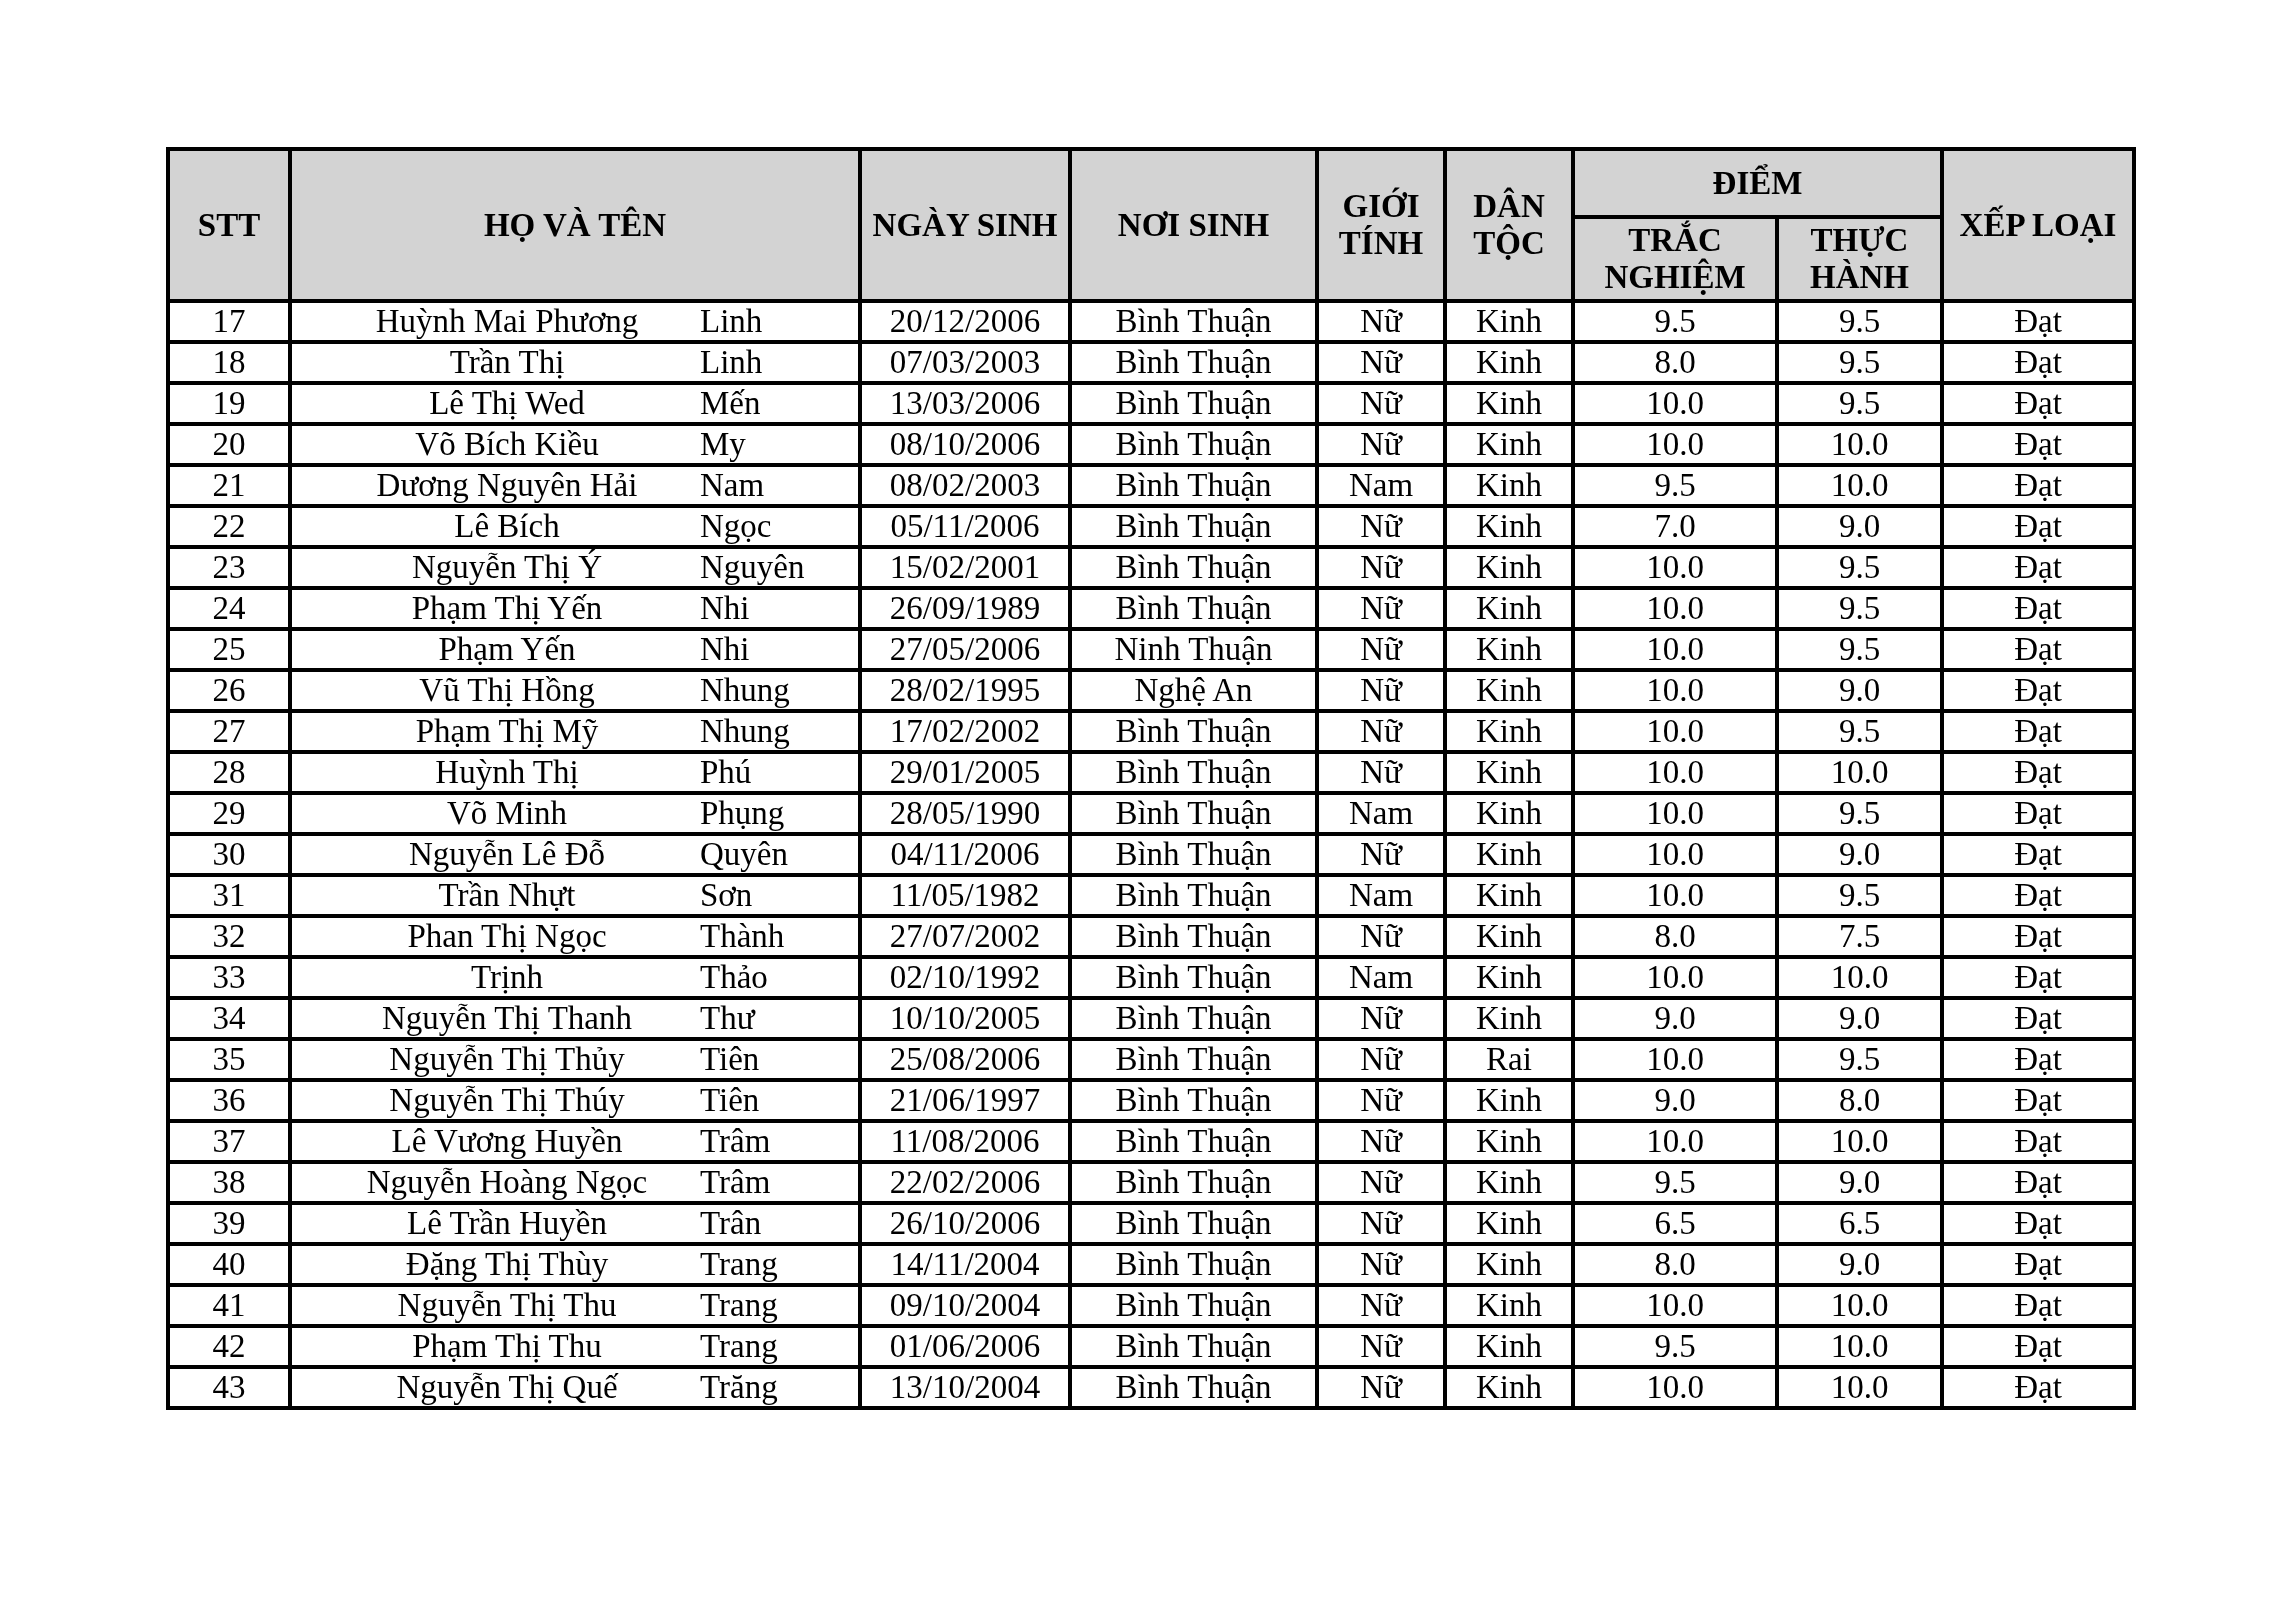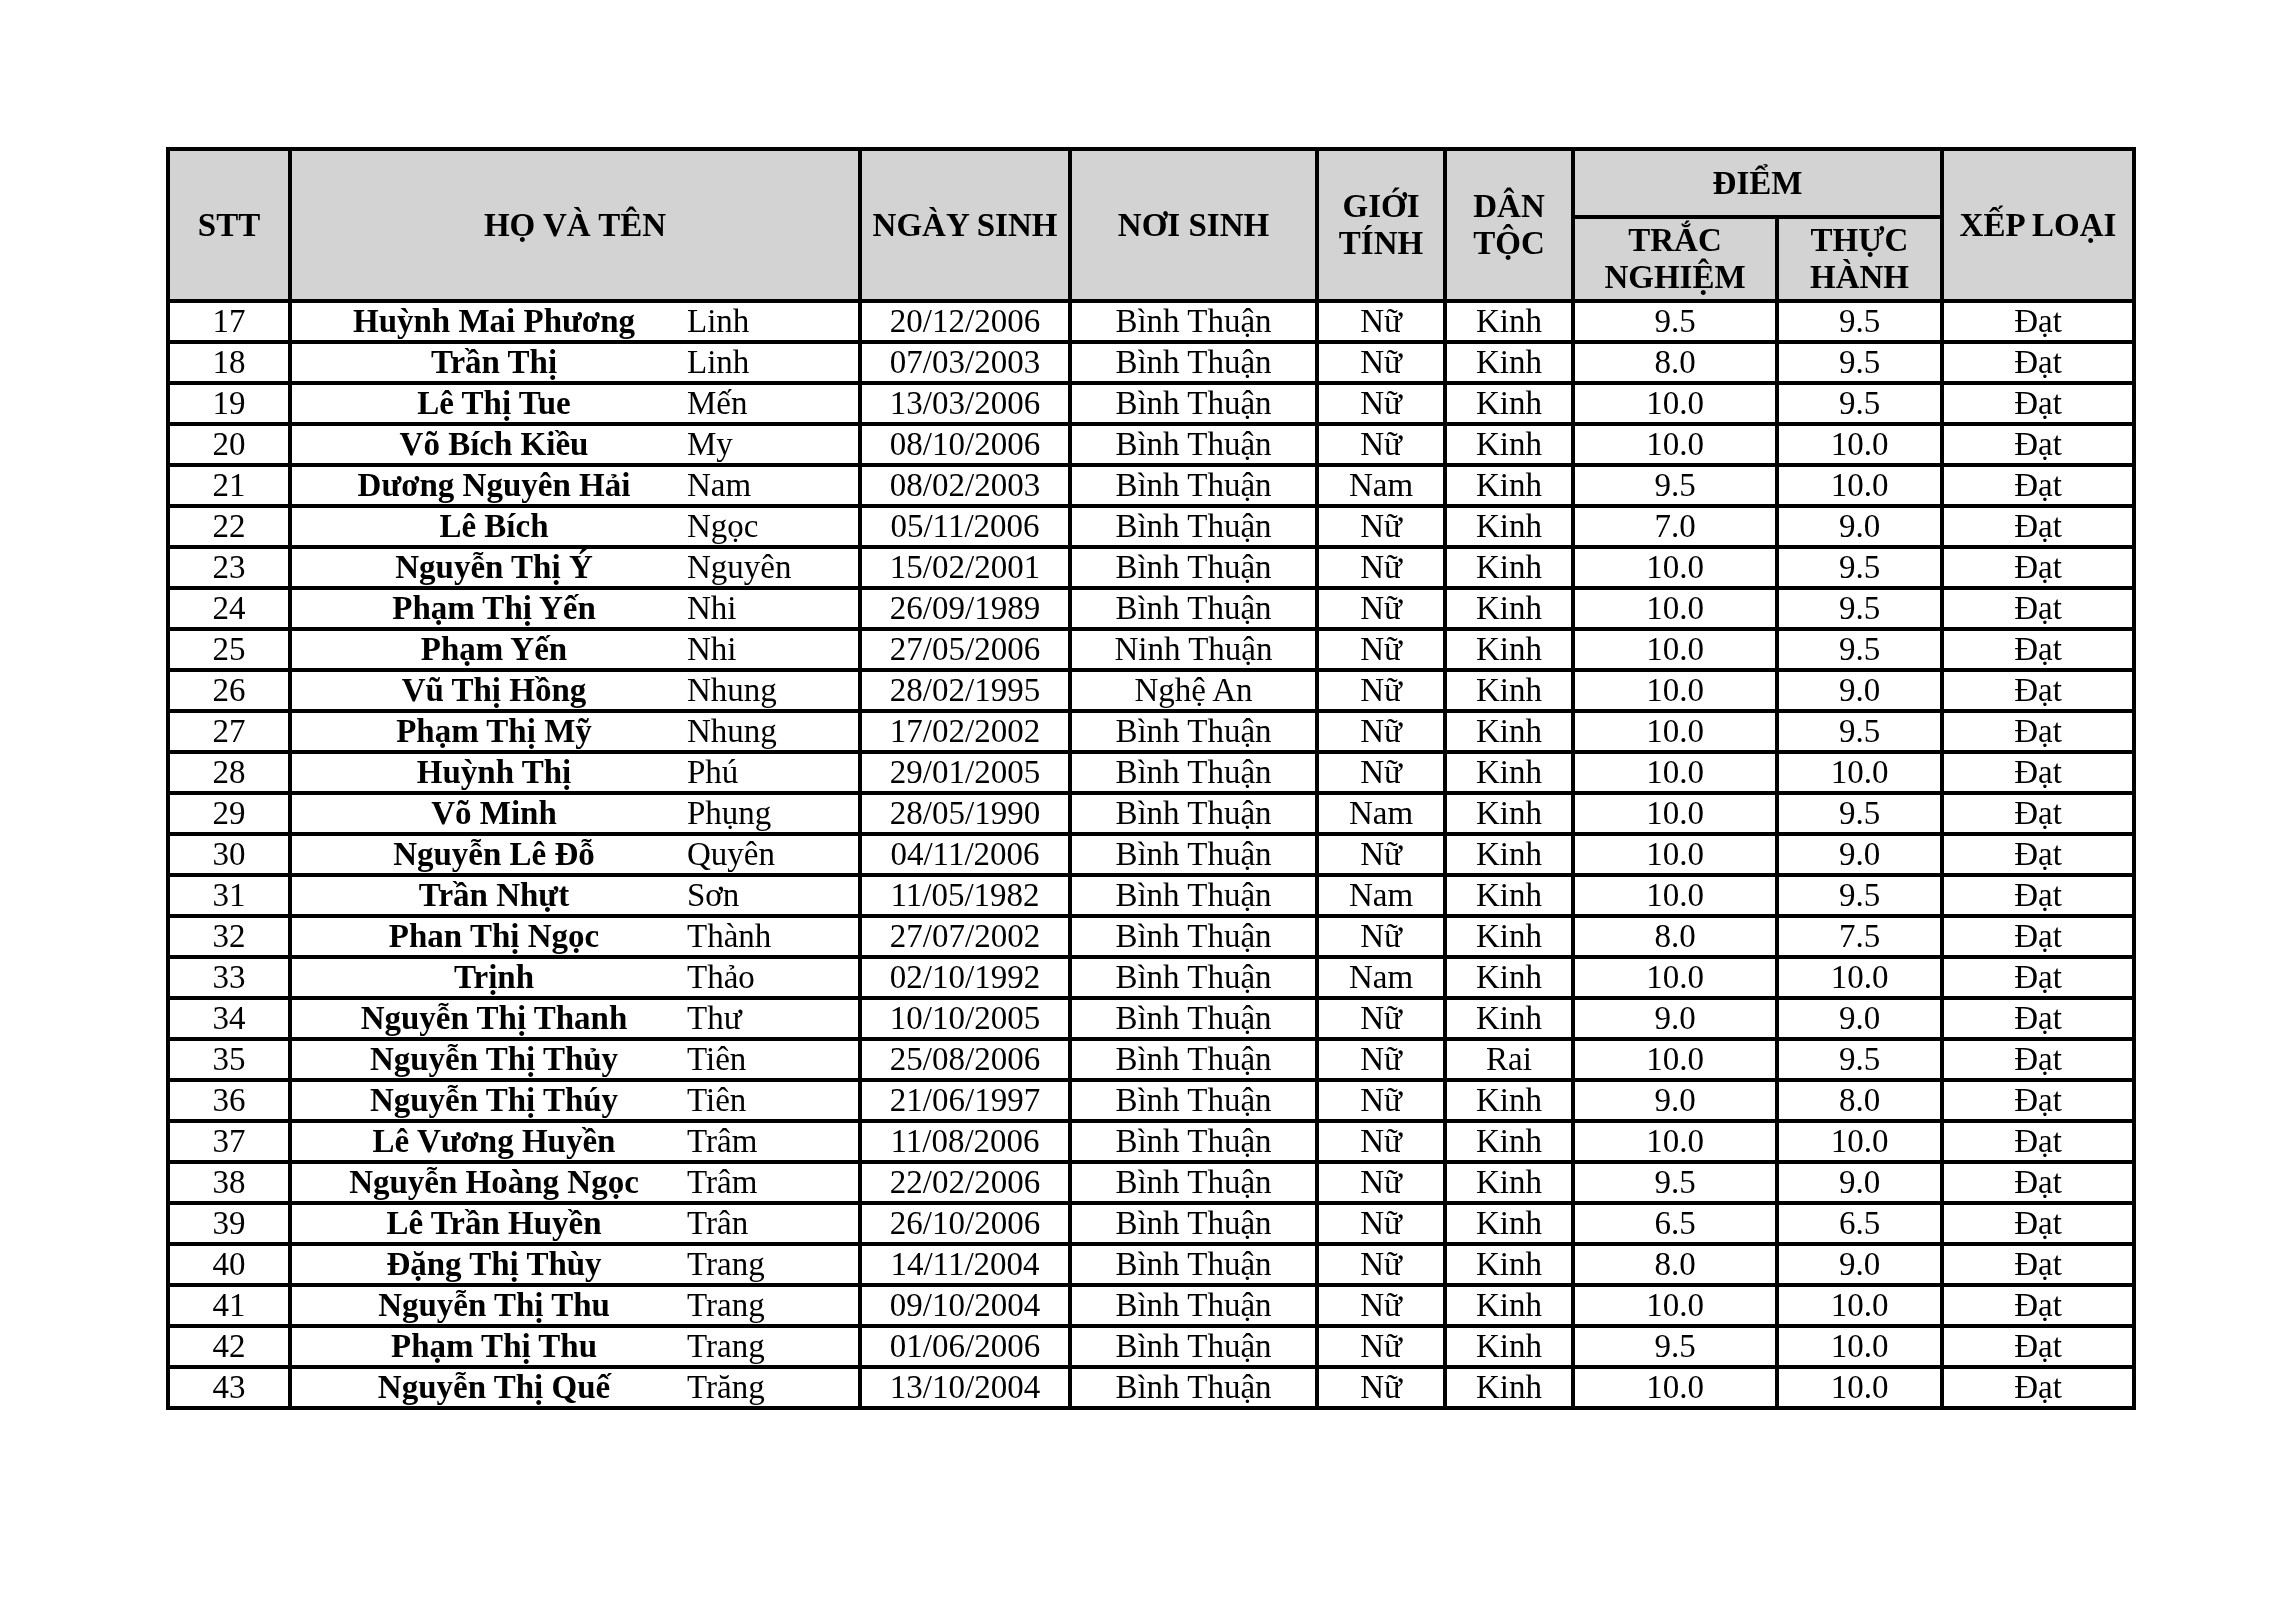--- a/index.html
+++ b/index.html
@@ -48,23 +48,22 @@
   }
   th.nw { white-space: nowrap; }
   td.namecell { text-align: left; }
   .name-wrap {
     display: flex;
     align-items: center;
     width: 100%;
   }
   .nm {
     flex: 0 0 386px;
-    padding-left: 9px;
+    padding-left: 22px;
     white-space: nowrap;
-    font-weight: bold;
   }
   .gv { white-space: nowrap; }
   td.result { font-weight: normal; }
 </style>
 </head>
 <body>
 
 <div>
   <table class="roster">
     <colgroup>
@@ -126,21 +125,21 @@
     <td>Kinh</td>
     <td>8.0</td>
     <td>9.5</td>
     <td class="result">Đạt</td>
   </tr>
 
   <tr>
     <td>19</td>
     <td class="namecell">
       <div class="name-wrap">
-        <span class="nm">Lê Thị Tue</span>
+        <span class="nm">Lê Thị Wed</span>
         <span class="gv">Mến</span>
       </div>
     </td>
     <td>13/03/2006</td>
     <td>Bình Thuận</td>
     <td>Nữ</td>
     <td>Kinh</td>
     <td>10.0</td>
     <td>9.5</td>
     <td class="result">Đạt</td>

